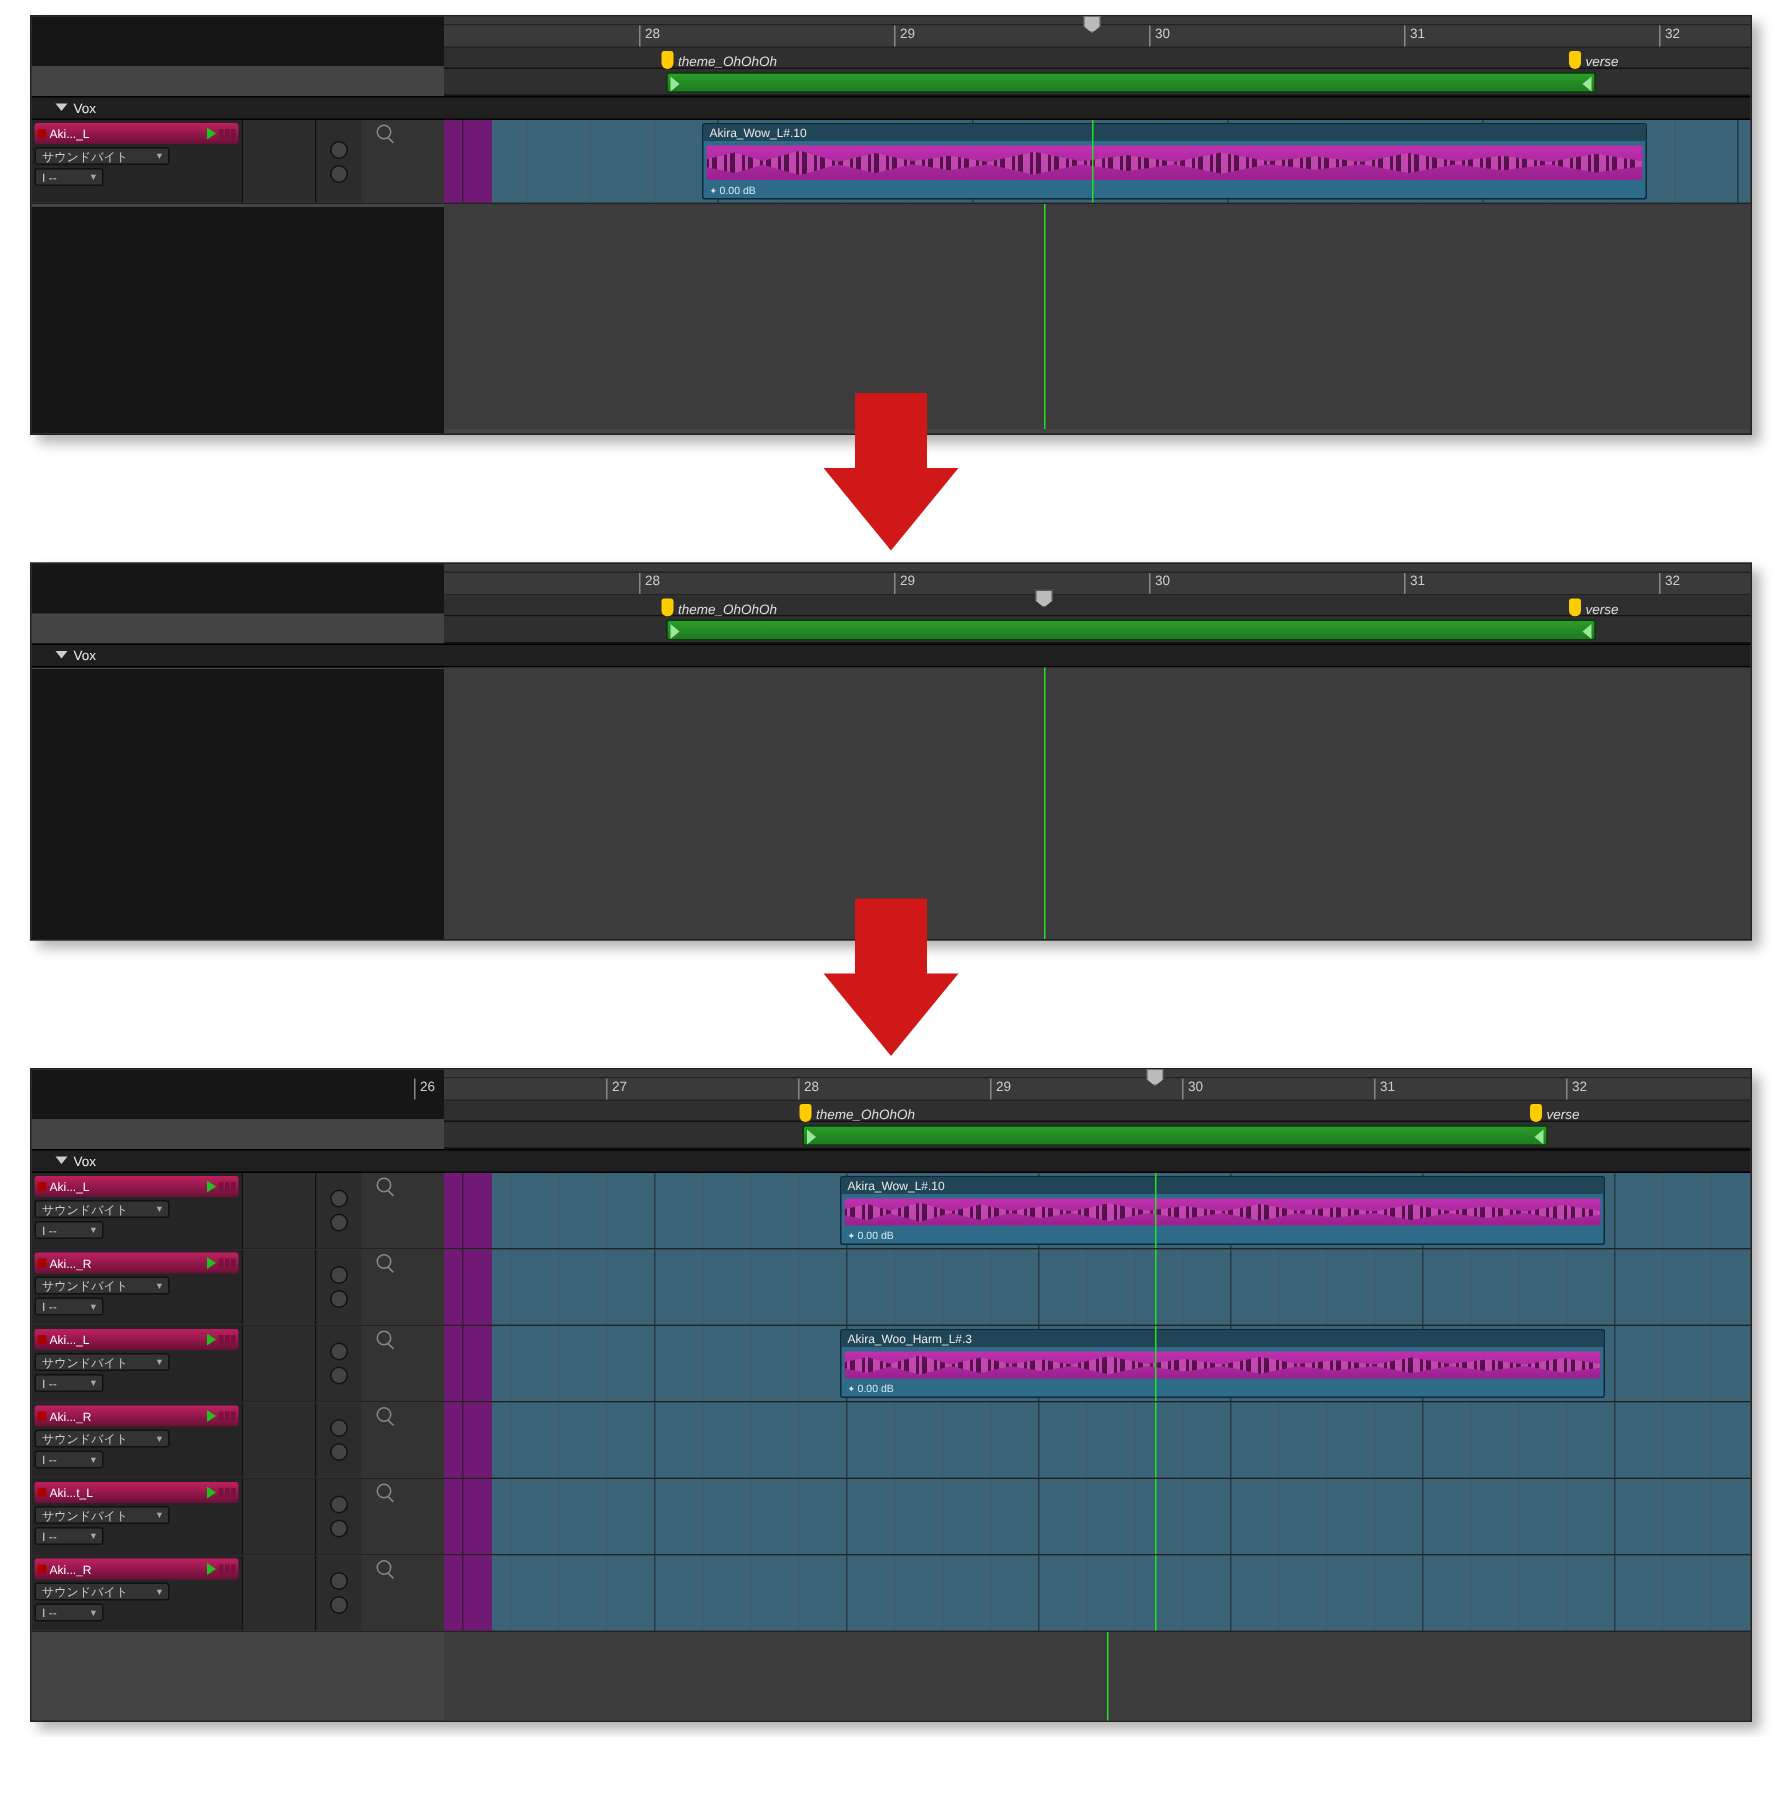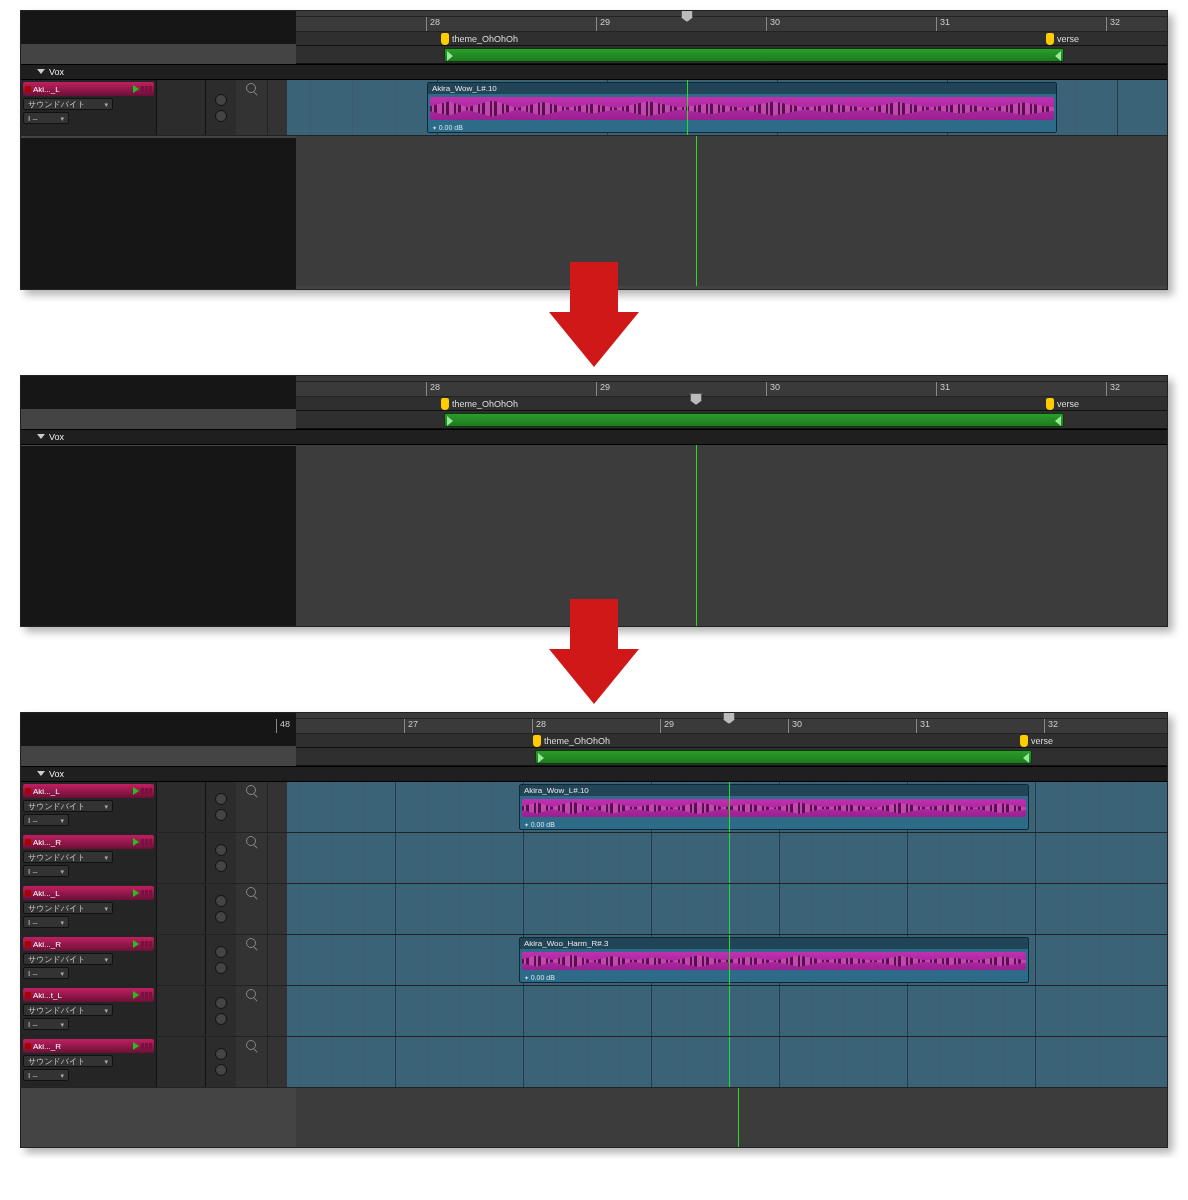--- a/index.html
+++ b/index.html
@@ -47,21 +47,22 @@
     background: #2f2f2f;
     margin-left: 275px;
     position: relative;
     border-bottom: 1px solid #111;
   }
   .marker {
     position: absolute;
     top: 0;
     height: 14px;
     display: flex;
-    align-items: center;
+    align-items: flex-end;
+    font-style: italic;
   }
   .marker .pin {
     width: 8px; height: 12px;
     background: #ffcc00;
     border-radius: 2px 2px 4px 4px;
     margin-right: 3px;
   }
   .marker .lbl { font-size: 9px; color: #ddd; }
   .arrange-strip {
     height: 18px;
@@ -103,21 +104,21 @@
     width:0; height:0; border-left:4px solid transparent; border-right:4px solid transparent; border-top:5px solid #ccc;
   }
 
   .track-row {
     display: flex;
     background: #3a3a3a;
     border-bottom: 1px solid #222;
     position: relative;
   }
   .track-header {
-    width: 266px;
+    width: 307px;
     flex-shrink: 0;
     background: #701a75;
     display: flex;
   }
   .th-left {
     width: 140px;
     padding: 2px;
     background: #252525;
   }
   .th-name-row {
@@ -370,21 +371,21 @@
       </div>
   </div>
 </div>
 
 <div class="arrow-down"></div>
 
 <div class="daw-panel" style="height:436px;">
   <div class="left-dark" style="top:0;height:33px;"></div>
   <div class="ruler-ticks"></div>
   <div class="ruler-strip" id="ruler3">
-      <span class="bar-num" style="left: -20px;">48</span>
+      <span class="bar-num" style="left: -20px;">26</span>
       <span class="bar-num" style="left: 108px;">27</span>
       <span class="bar-num" style="left: 236px;">28</span>
       <span class="bar-num" style="left: 364px;">29</span>
       <span class="bar-num" style="left: 492px;">30</span>
       <span class="bar-num" style="left: 620px;">31</span>
       <span class="bar-num" style="left: 748px;">32</span>
     </div>
   <div class="marker-strip" id="markers3">
       <div class="marker" style="left: 237px;">
         <span class="pin"></span>
@@ -598,20 +599,27 @@
             <div class="vline sub" style="left: 588px;"></div>
             <div class="vline" style="left: 620px;"></div>
             <div class="vline sub" style="left: 652px;"></div>
             <div class="vline sub" style="left: 684px;"></div>
             <div class="vline sub" style="left: 716px;"></div>
             <div class="vline" style="left: 748px;"></div>
             <div class="vline sub" style="left: 780px;"></div>
             <div class="vline sub" style="left: 812px;"></div>
             <div class="vline sub" style="left: 844px;"></div>
           </div>
+          <div class="clip" style="left:232px;width:510px;">
+            <div class="clip-label">Akira_Woo_Harm_L#.3</div>
+            <div class="wave-body">
+              <div class="wf"></div>
+            </div>
+            <div class="gain-label">0.00 dB</div>
+          </div>
           <div class="playhead" style="left:442px;"></div>
         </div>
       </div>
       <div class="track-row" style="height: 51px;">
         <div class="track-header">
           <div class="th-left">
             <div class="th-name-row">
               <span class="rec-flag"></span>
               <span class="tname">Aki..._R</span>
               <span class="play-tri"></span>
@@ -663,27 +671,20 @@
             <div class="vline sub" style="left: 588px;"></div>
             <div class="vline" style="left: 620px;"></div>
             <div class="vline sub" style="left: 652px;"></div>
             <div class="vline sub" style="left: 684px;"></div>
             <div class="vline sub" style="left: 716px;"></div>
             <div class="vline" style="left: 748px;"></div>
             <div class="vline sub" style="left: 780px;"></div>
             <div class="vline sub" style="left: 812px;"></div>
             <div class="vline sub" style="left: 844px;"></div>
           </div>
-          <div class="clip" style="left:232px;width:510px;">
-            <div class="clip-label">Akira_Woo_Harm_R#.3</div>
-            <div class="wave-body">
-              <div class="wf"></div>
-            </div>
-            <div class="gain-label">0.00 dB</div>
-          </div>
           <div class="playhead" style="left:442px;"></div>
         </div>
       </div>
       <div class="track-row" style="height: 51px;">
         <div class="track-header">
           <div class="th-left">
             <div class="th-name-row">
               <span class="rec-flag"></span>
               <span class="tname">Aki...t_L</span>
               <span class="play-tri"></span>

